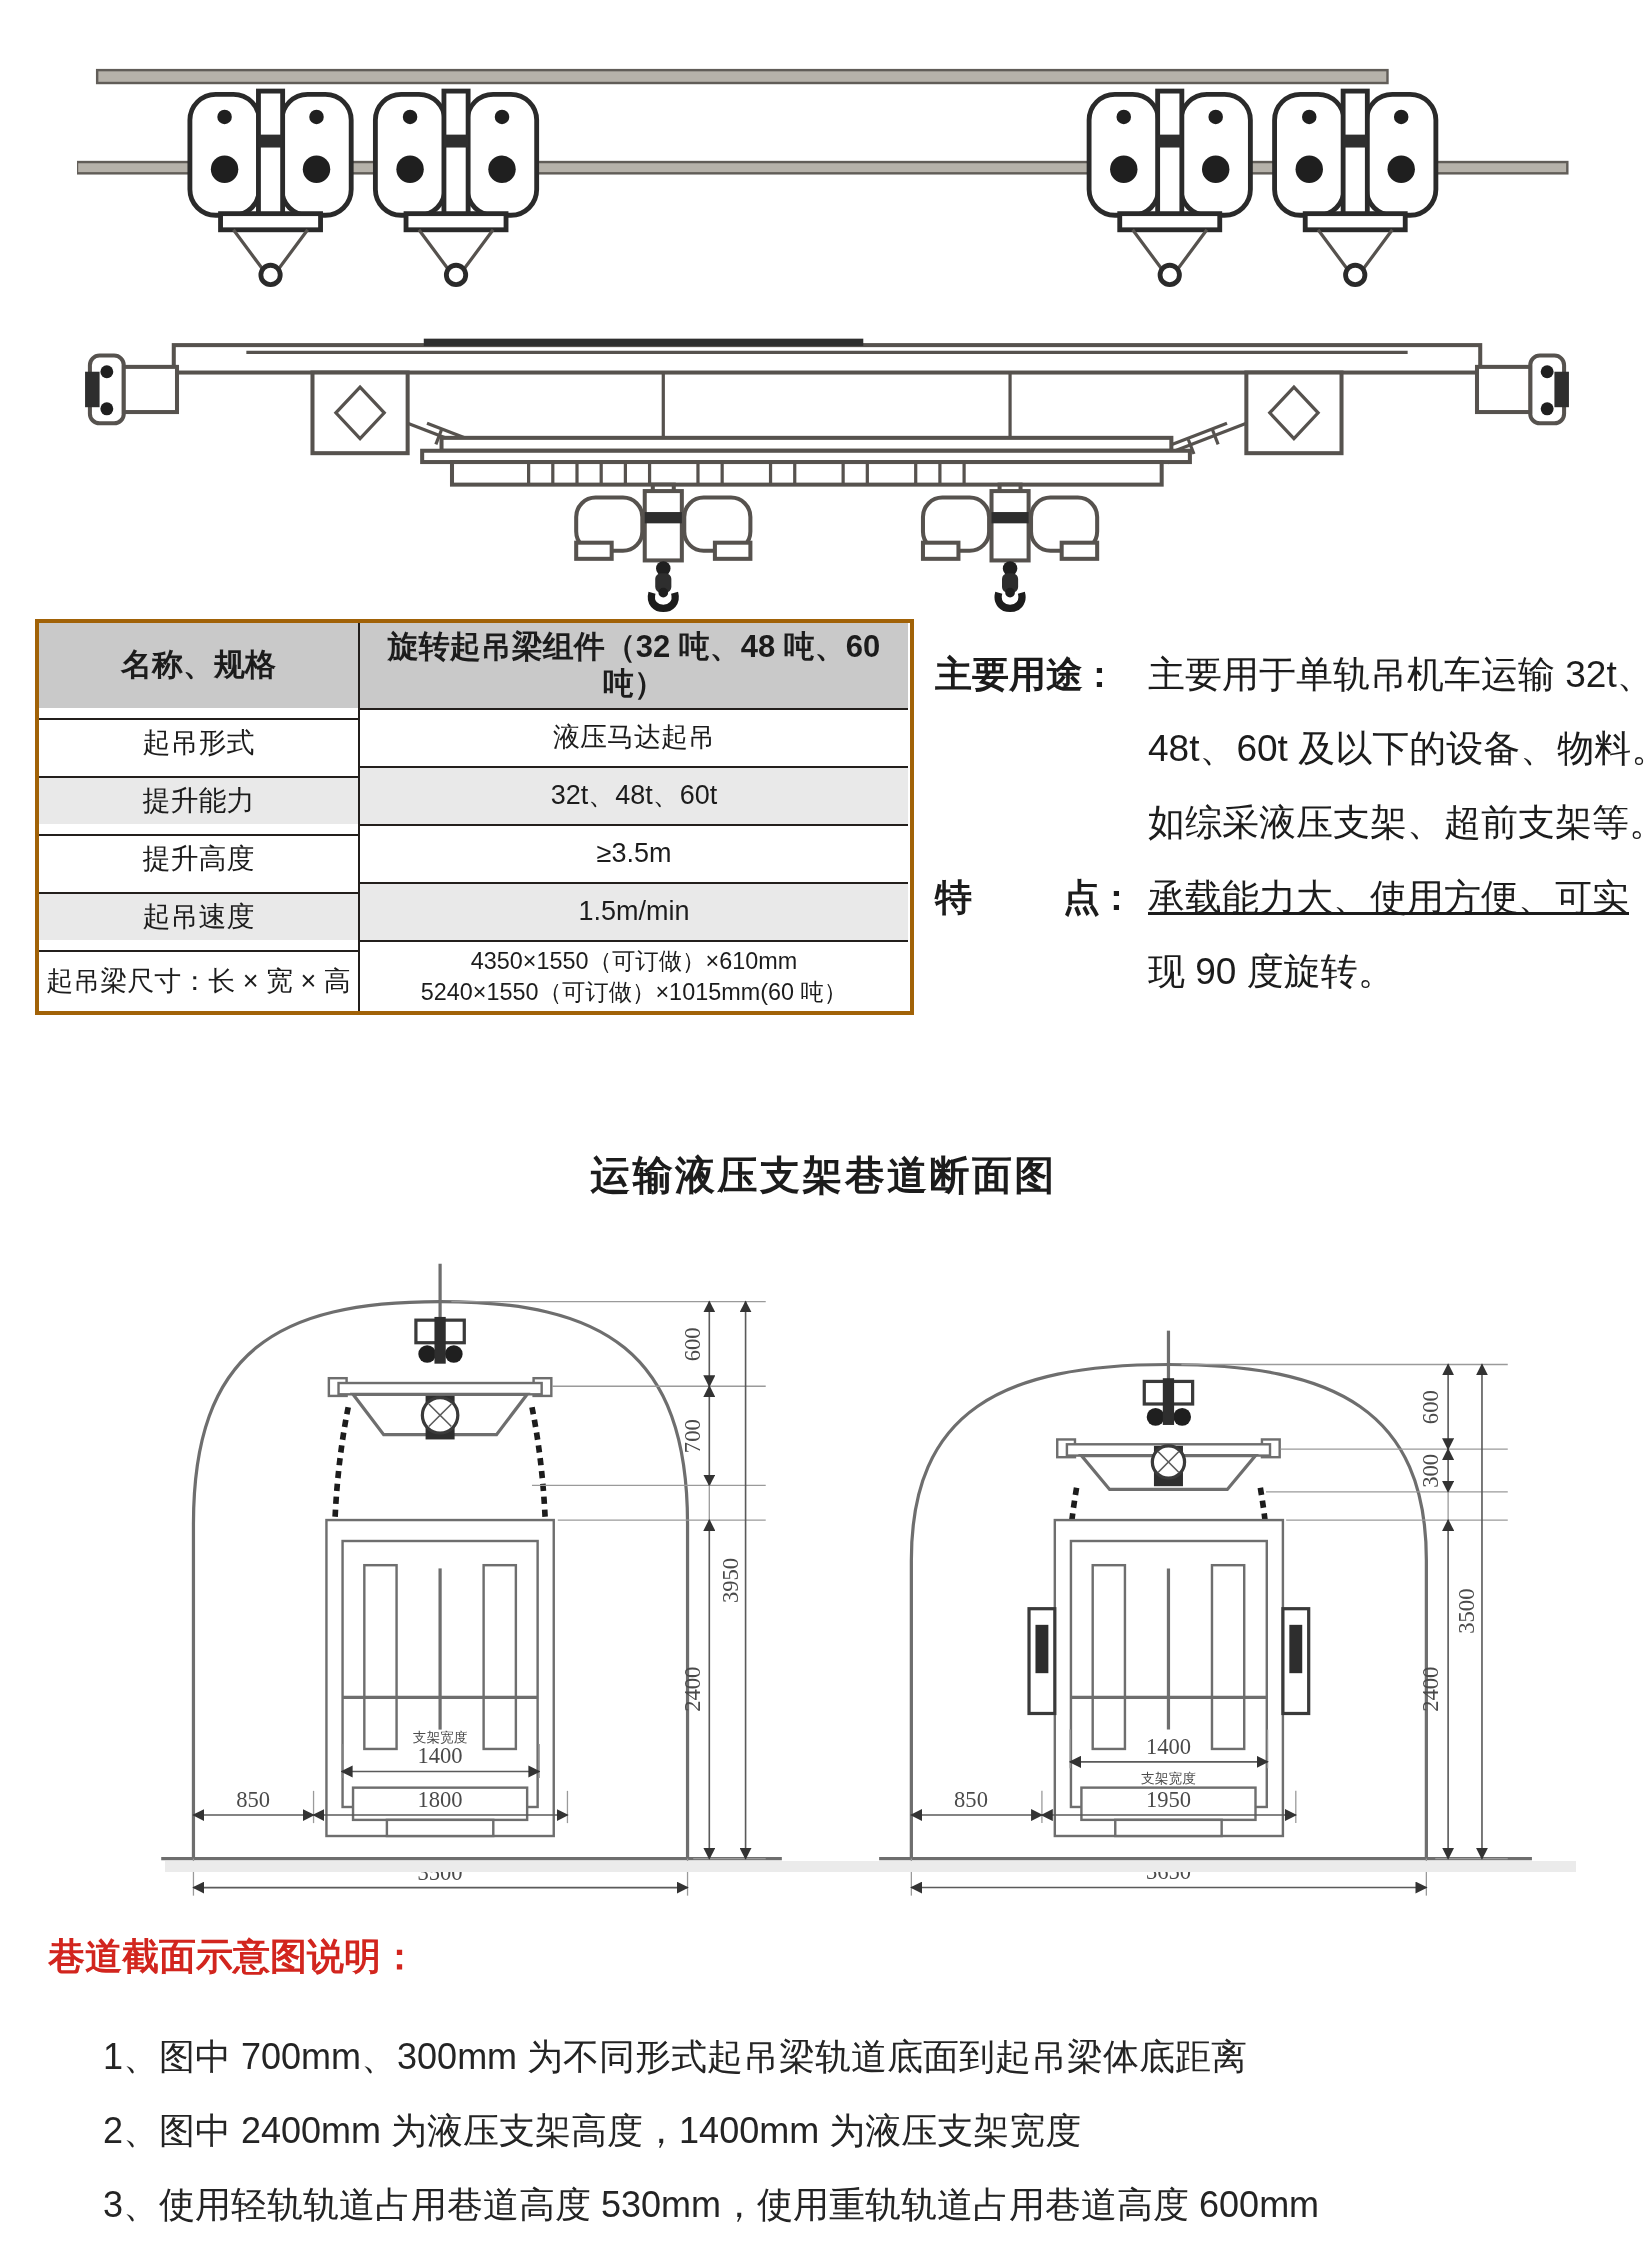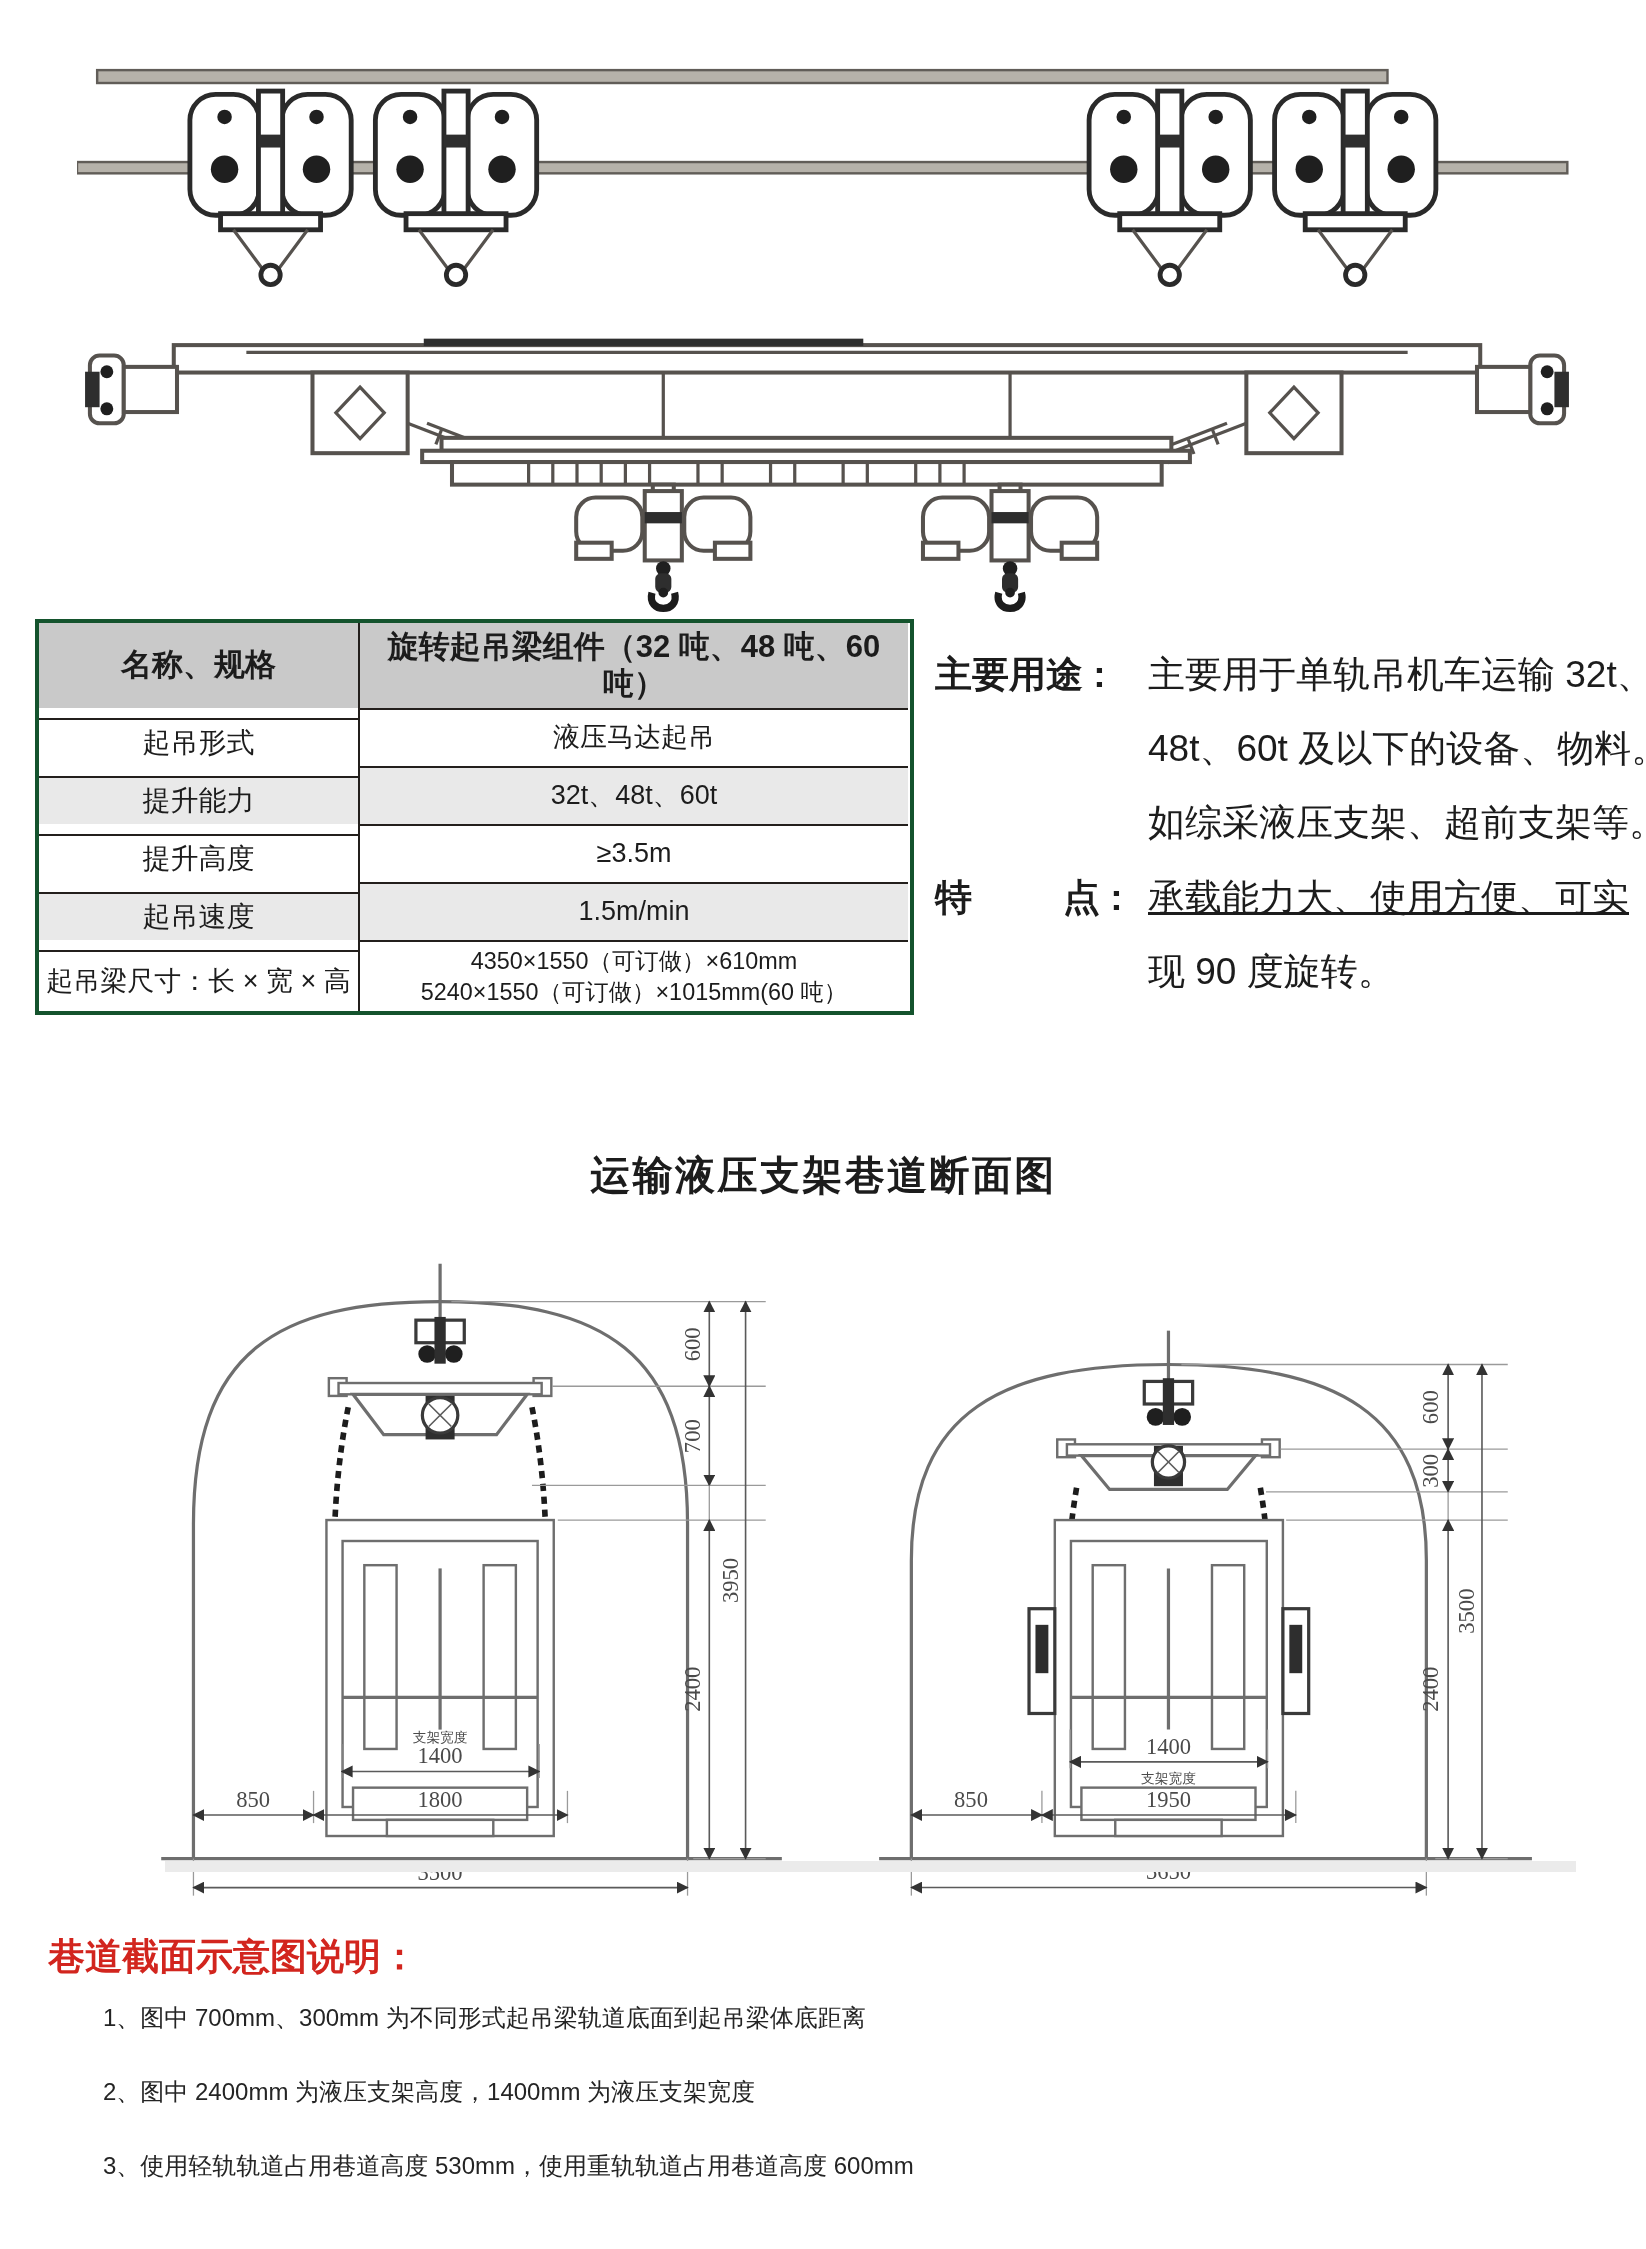--- a/index.html
+++ b/index.html
@@ -10,21 +10,21 @@
   .top-drawing{position:absolute;left:77px;top:20px;width:1500px;height:597px;}
   .rail{fill:#b6b2aa;stroke:#615d58;stroke-width:3;}
   .tl{stroke:#2a2a2a;stroke-width:6;fill:#fff;}
   .lg{stroke:#56524e;stroke-width:5;fill:#fff;}
   .ln{stroke:#56524e;stroke-width:4;fill:none;}
   .dk{fill:#1f1f1f;stroke:none;}
   .dkf{fill:#2e2e2e;stroke:none;}
 
   
   .spec-table{position:absolute;left:35px;top:619px;width:871px;
-              border:4px solid #14532d;display:grid;
+              border:4px solid #a16207;display:grid;
               grid-template-columns:319px 550px;
               grid-template-rows:85px 58px 58px 58px 58px 71px;}
   .cell{display:flex;align-items:center;justify-content:center;text-align:center;
         border-top:2.4px solid #231f1c;background:#fff;line-height:1.18;}
   .cell.c2{border-left:2.4px solid #231f1c;}
   .row0{border-top:none;background:#c9c9c9;font-weight:bold;font-size:31px;}
   .rowA{background:#e9e9e9;}
   .lab{font-weight:normal;font-size:28px;margin-top:10px;}
   .val{font-size:27px;}
   .val-2line{font-size:23.4px;line-height:31px;}
@@ -45,21 +45,21 @@
   .o3{stroke:#3a3a3a;stroke-width:4;fill:#fff;}
   .thin{stroke:#9a9a9a;stroke-width:1.6;fill:none;}
   .dim{stroke:#5a5a5a;stroke-width:2;fill:none;}
   .dimt{font-family:"Liberation Serif",serif;font-size:28px;fill:#4a4a4a;text-anchor:middle;}
   .dimt-sm{font-family:"Liberation Sans",sans-serif;font-size:17px;fill:#4a4a4a;text-anchor:middle;}
   .chain{stroke:#1c1c1c;stroke-width:7;stroke-dasharray:9 7;fill:none;}
   .ground-band{position:absolute;left:165px;top:1861px;width:1411px;height:11.3px;background:#ebebeb;}
 
   
   .notes-heading{position:absolute;left:48px;top:1932px;font-size:37px;font-weight:bold;color:#d2251e;white-space:nowrap;}
-  .note-item{position:absolute;left:103px;font-size:24px;white-space:nowrap;color:#242424;}
+  .note-item{position:absolute;left:103px;font-size:36px;white-space:nowrap;color:#242424;margin-top:31px;}
 </style>
 </head>
 <body>
 
 <div class="page">
 
   <svg class="top-drawing" viewBox="0 0 1860 740">
 
     <g>
       <rect class="rail" x="25" y="62" width="1600" height="16"></rect>

